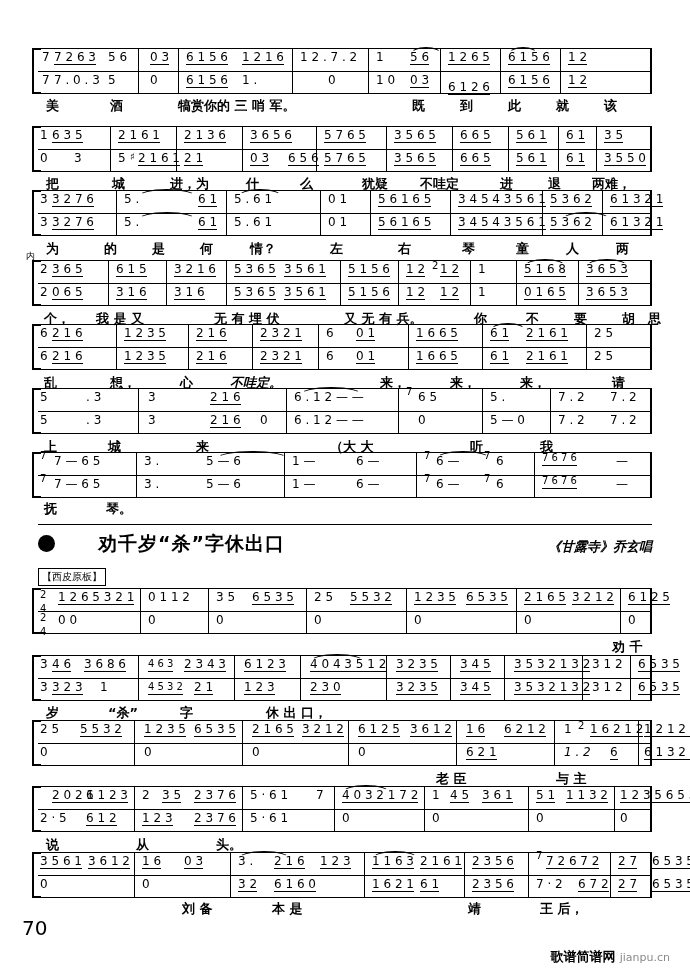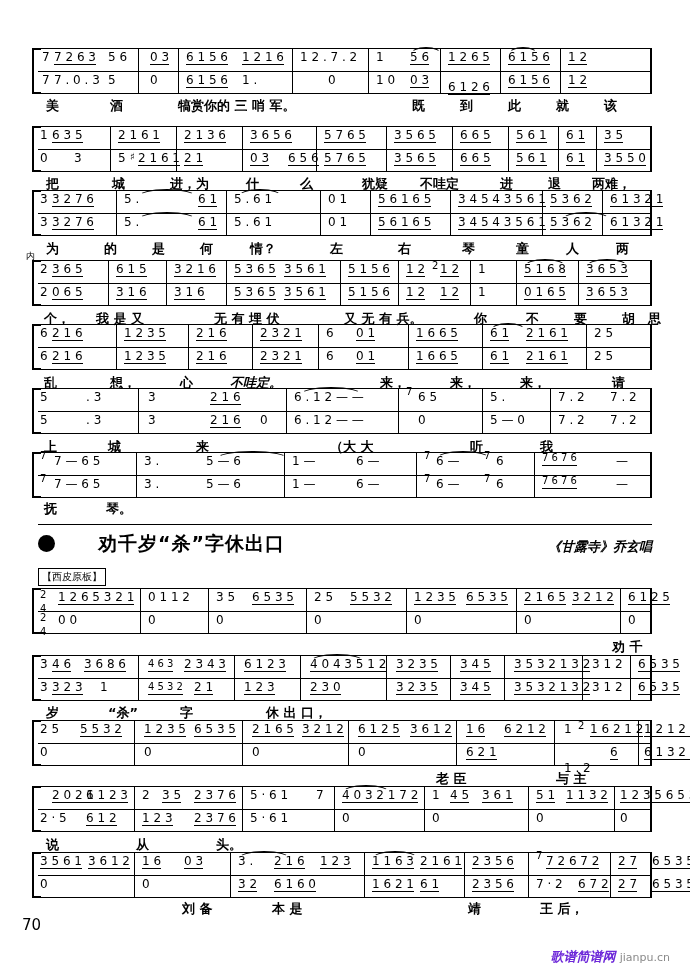--- a/index.html
+++ b/index.html
@@ -21,23 +21,23 @@
 
   
   .sec-head{position:absolute;left:38px;width:614px;height:30px;}
   .bullet{position:absolute;left:0;top:5px;width:17px;height:17px;border-radius:50%;background:#000;}
   .sec-title{position:absolute;left:26px;top:1px;font-family:"DejaVu Sans",sans-serif;font-size:19px;font-weight:700;letter-spacing:1px;margin-left:34px;}
   .sec-credit{position:absolute;right:0;top:8px;font-family:"DejaVu Serif",serif;font-size:13px;font-weight:700;font-style:italic;}
   .tempo-box{position:absolute;left:38px;font-family:"DejaVu Sans",sans-serif;font-size:10px;border:1px solid #000;padding:1px 3px;}
 
   .hrule{position:absolute;left:38px;width:614px;border-top:1px solid #000;}
 
-  .pagenum{position:absolute;left:22px;top:916px;font-family:"DejaVu Sans",sans-serif;font-size:15px;}
+  .pagenum{position:absolute;left:22px;top:916px;font-family:"DejaVu Sans",sans-serif;font-size:20px;}
   .watermark{position:absolute;right:20px;bottom:10px;font-family:"DejaVu Sans",sans-serif;font-size:13px;color:#6b6b6b;}
-  .watermark .cn{color:#6d28d9;font-weight:600;font-style:italic;}
+  .watermark .cn{color:#000000;font-weight:600;}
   .watermark .en{color:#8a8a8a;font-size:11px;}
   .sideword{position:absolute;font-family:"DejaVu Sans",sans-serif;font-size:9px;}
 </style>
 </head>
 <body>
 
 <div class="page">
 
   <div class="system" style="top:48px;height:46px;">
     <div class="bracket"></div>
@@ -576,21 +576,21 @@
       <span class="cell" style="left:2px;top:1px;">0</span>
       <span class="bar" style="left:96px;"></span>
       <span class="cell" style="left:106px;top:1px;">0</span>
       <span class="bar" style="left:204px;"></span>
       <span class="cell" style="left:214px;top:1px;">0</span>
       <span class="bar" style="left:310px;"></span>
       <span class="cell" style="left:320px;top:1px;">0</span>
       <span class="bar" style="left:418px;"></span>
       <span class="cell under" style="left:428px;top:1px;">6 2 1</span>
       <span class="bar" style="left:516px;"></span>
-      <span class="cell" style="left:526px;top:17px;">1 . 2</span>
+      <span class="cell" style="left:526px;top:1px;font-style:italic;">1 . 2</span>
       <span class="cell under" style="left:572px;top:1px;">6</span>
       <span class="bar" style="left:600px;"></span>
       <span class="cell under" style="left:606px;top:1px;">6 1 3 2 3</span>
     </div>
   </div>
   <div>
     <span class="lyr" style="left:436px;top:770px;">老 臣</span>
     <span class="lyr" style="left:556px;top:770px;">与 主</span>
   </div>
 

